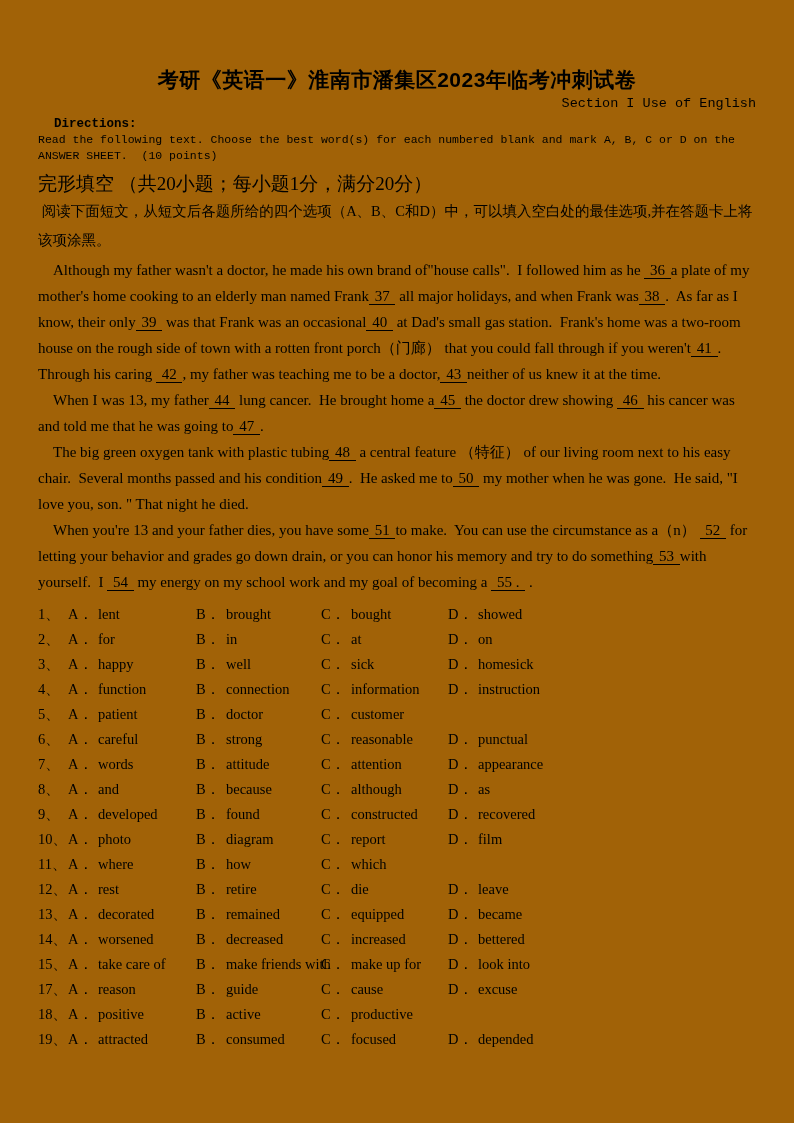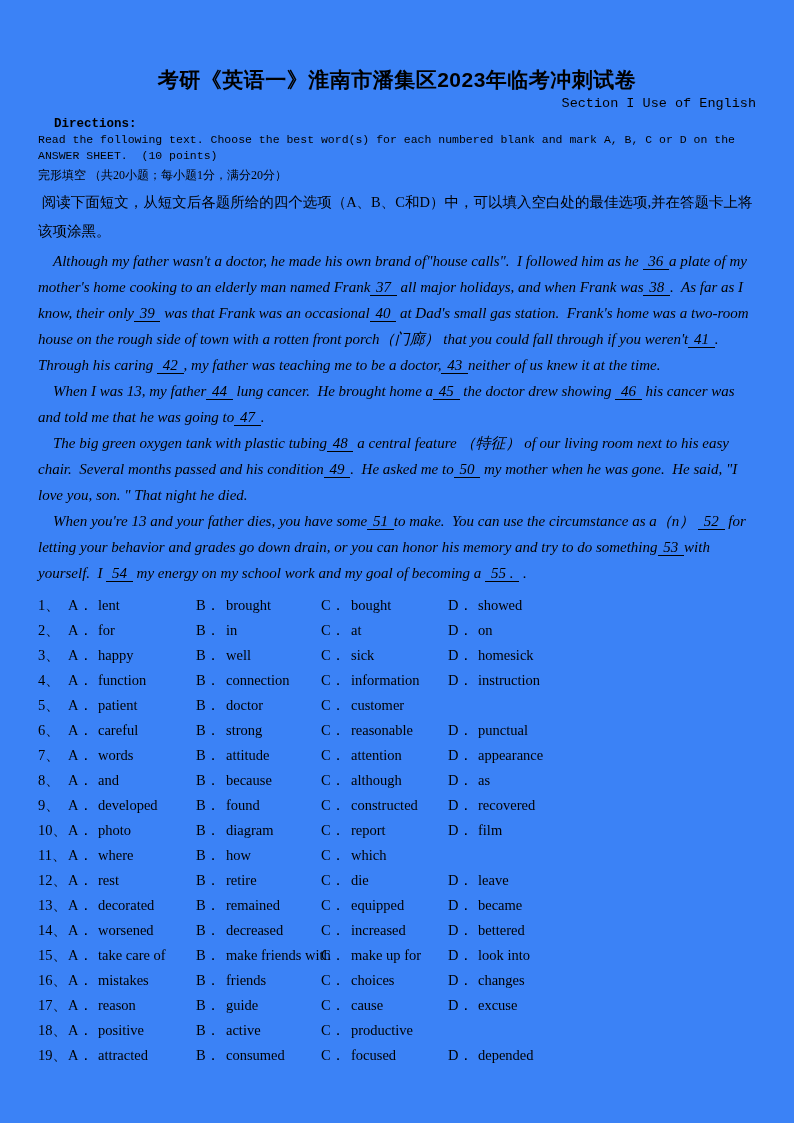--- a/index.html
+++ b/index.html
@@ -11,21 +11,21 @@
   body {
     width: 794px;
     height: 1123px;
     overflow: hidden;
   }
   .page {
     box-sizing: border-box;
     width: 794px;
     height: 1123px;
     padding: 66px 38px 0 38px;
-    background: #3b82f6;
+    background: #a16207;
   }
   .title {
     margin: 0;
     font-family: "Liberation Sans", sans-serif;
     font-weight: bold;
     font-size: 21px;
     line-height: 28px;
     text-align: center;
     letter-spacing: 0.5px;
   }
@@ -45,38 +45,37 @@
     padding-left: 16px;
   }
   .directions-line {
     font-family: "Liberation Mono", monospace;
     font-size: 11.5px;
     line-height: 15.5px;
     white-space: pre-wrap;
   }
   .cloze-heading {
     font-family: "Liberation Serif", serif;
-    font-size: 12px;
+    font-size: 19px;
     line-height: 22px;
-    margin-top: 1px;
+    margin-top: 10px;
   }
   .cn-intro {
     font-family: Liberation Serif, serif;
     font-size: 14.5px;
     line-height: 29px;
     margin: 2px 0 2px 0;
     white-space: pre-wrap;
   }
   .passage p {
     font-family: "Liberation Serif", serif;
     font-size: 15px;
     line-height: 26px;
     margin: 0;
     white-space: pre-wrap;
-    font-style: italic;
   }
   .blank {
     display: inline;
     border-bottom: 1px solid #000;
     padding: 0 2px;
     white-space: pre;
   }
   .questions {
     margin-top: 7px;
   }
@@ -223,27 +222,20 @@
         <span class="opt"><span class="opt-letter">D．</span><span>bettered</span></span>
       </div>
       <div class="qrow">
         <span class="qnum">15、</span>
         <span class="opt"><span class="opt-letter">A．</span><span>take care of</span></span>
         <span class="opt"><span class="opt-letter">B．</span><span>make friends with</span></span>
         <span class="opt"><span class="opt-letter">C．</span><span>make up for</span></span>
         <span class="opt"><span class="opt-letter">D．</span><span>look into</span></span>
       </div>
       <div class="qrow">
-        <span class="qnum">16、</span>
-        <span class="opt"><span class="opt-letter">A．</span><span>mistakes</span></span>
-        <span class="opt"><span class="opt-letter">B．</span><span>friends</span></span>
-        <span class="opt"><span class="opt-letter">C．</span><span>choices</span></span>
-        <span class="opt"><span class="opt-letter">D．</span><span>changes</span></span>
-      </div>
-      <div class="qrow">
         <span class="qnum">17、</span>
         <span class="opt"><span class="opt-letter">A．</span><span>reason</span></span>
         <span class="opt"><span class="opt-letter">B．</span><span>guide</span></span>
         <span class="opt"><span class="opt-letter">C．</span><span>cause</span></span>
         <span class="opt"><span class="opt-letter">D．</span><span>excuse</span></span>
       </div>
       <div class="qrow">
         <span class="qnum">18、</span>
         <span class="opt"><span class="opt-letter">A．</span><span>positive</span></span>
         <span class="opt"><span class="opt-letter">B．</span><span>active</span></span>

